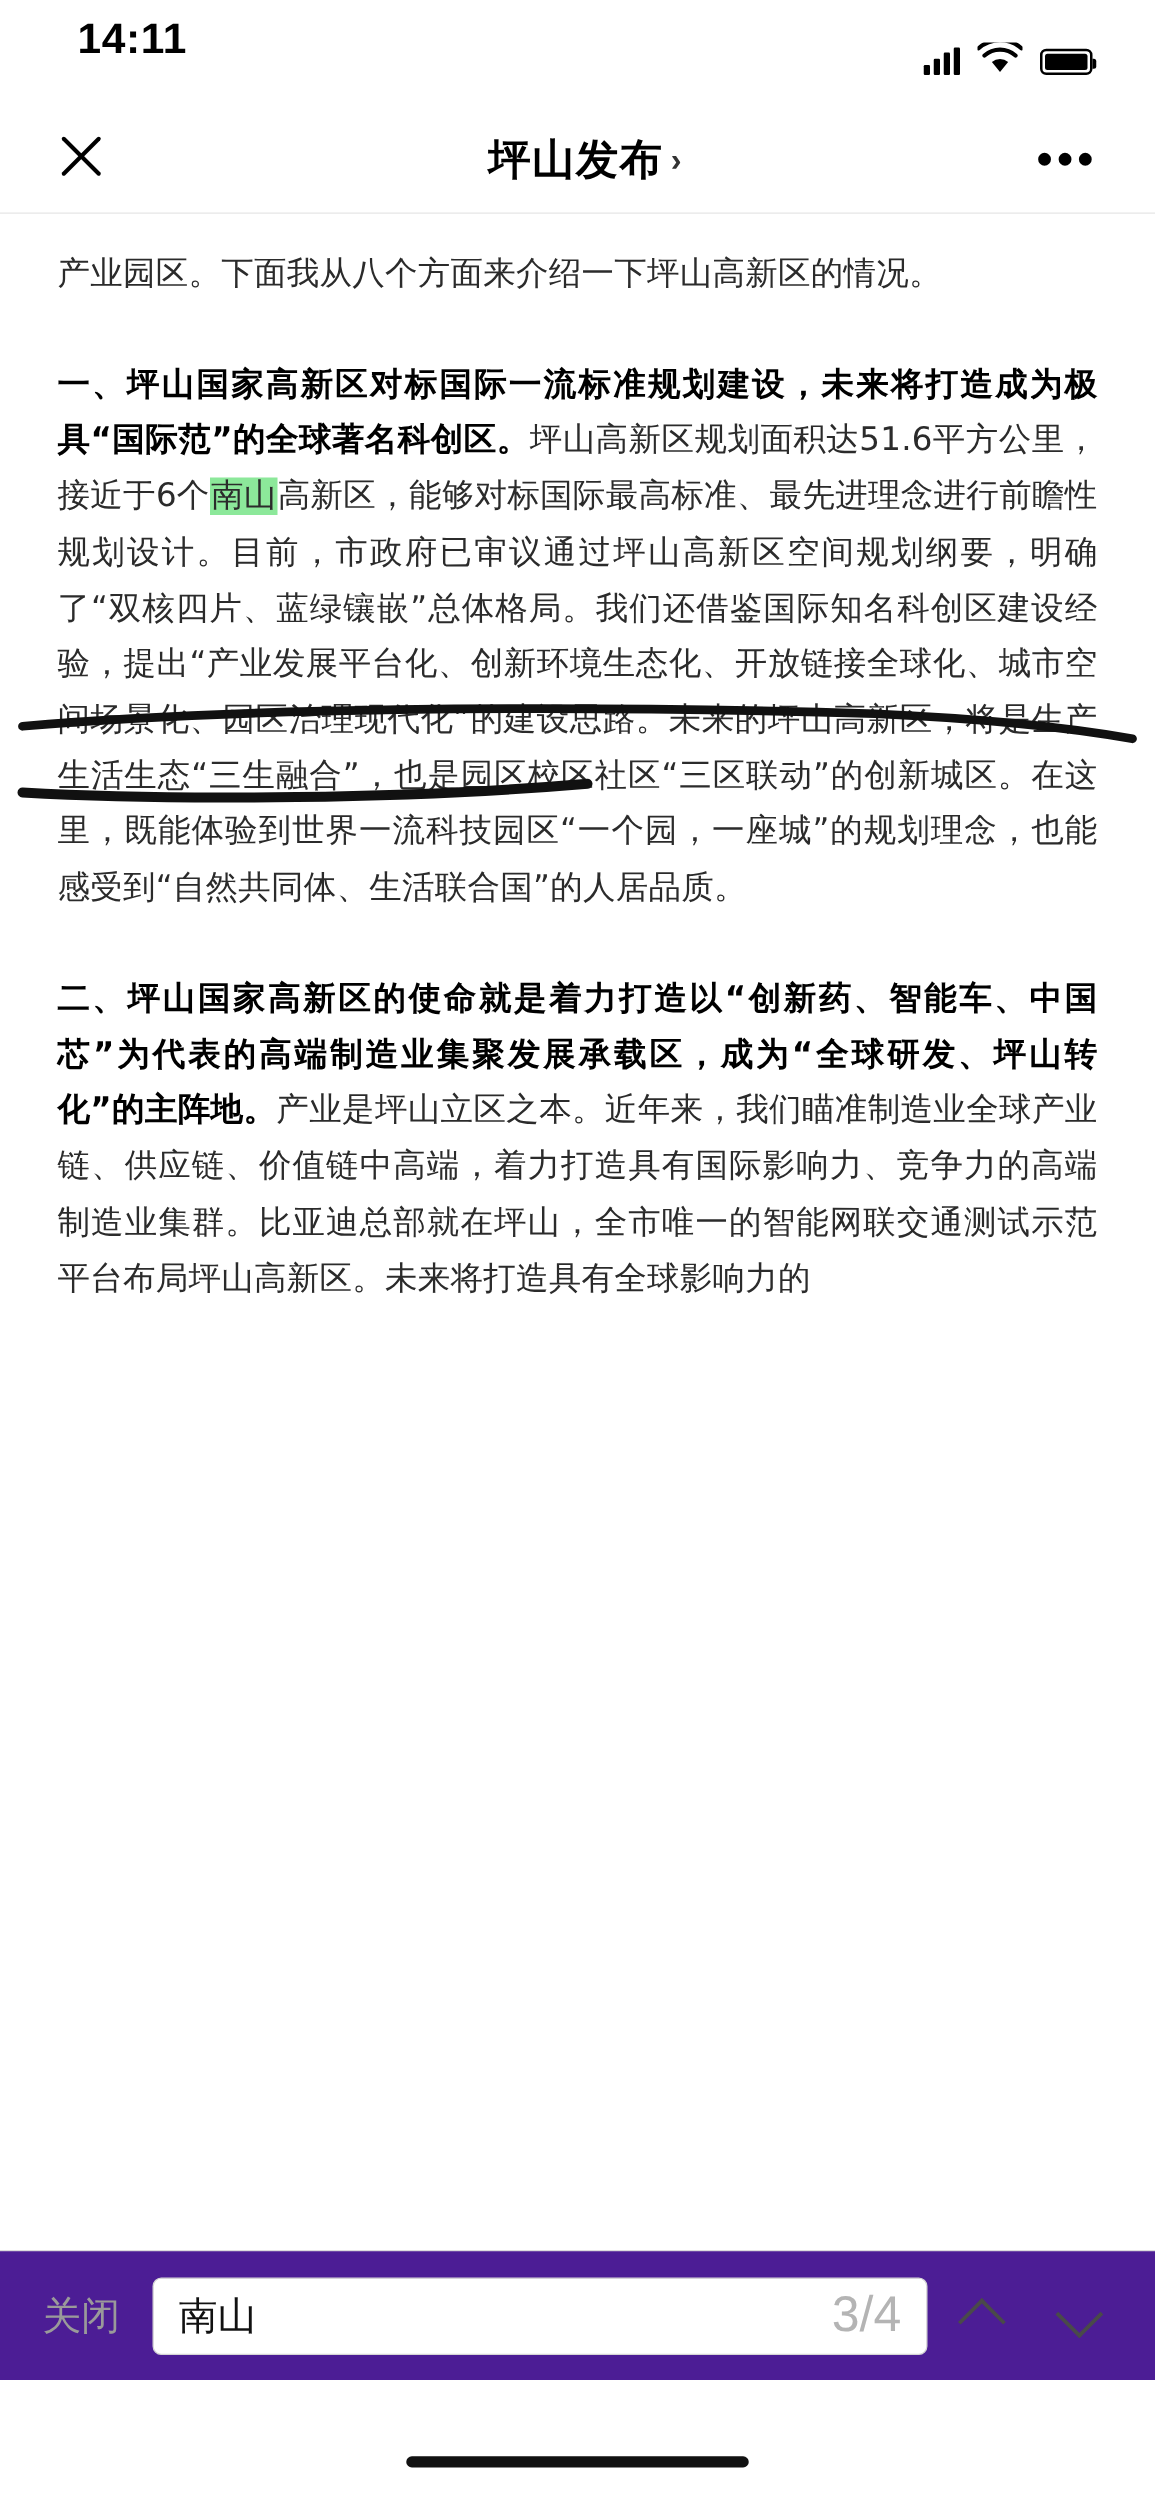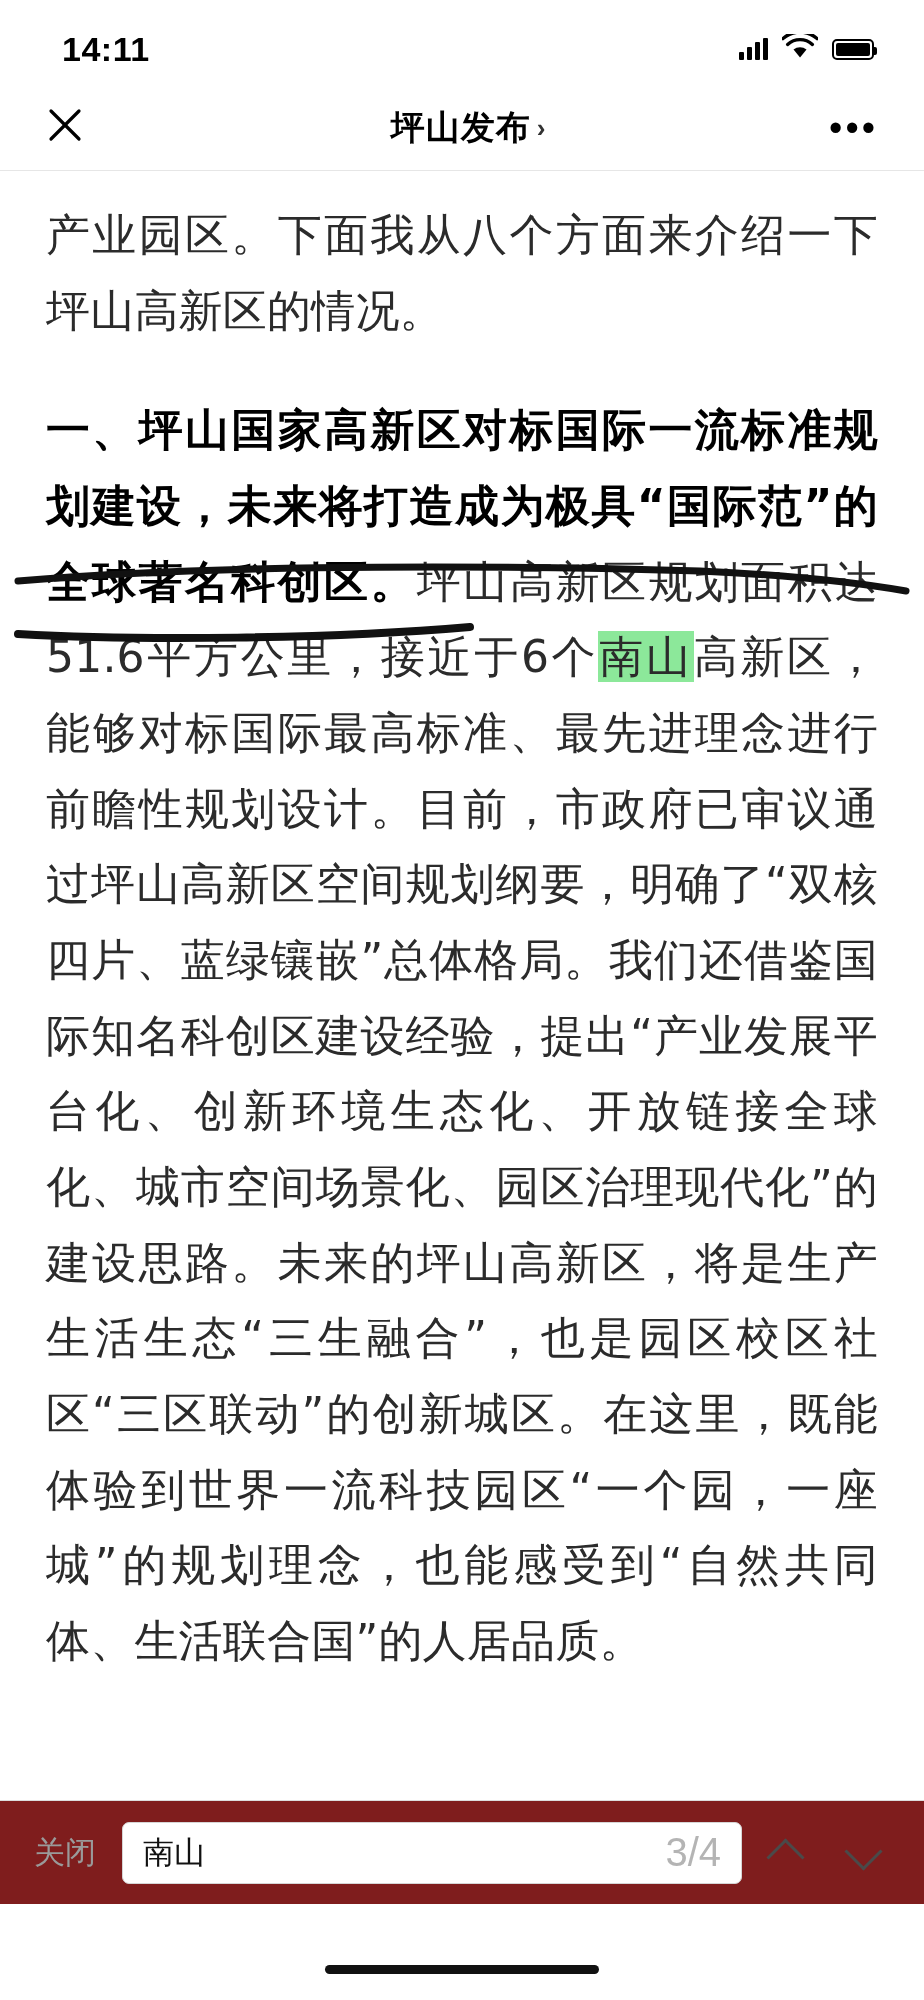--- a/index.html
+++ b/index.html
@@ -13,21 +13,20 @@
     font-family: "Liberation Sans", sans-serif;
     color: #1a1a1a;
     overflow: hidden;
     position: relative;
   }
 
   
   .status-bar {
     height: 86px;
     display: flex;
-    align-items: center;
     justify-content: space-between;
     padding: 0 50px 0 62px;
     box-sizing: border-box;
   }
   .status-time {
     font-size: 34px;
     font-weight: bold;
     letter-spacing: 0.5px;
     color: #000;
     padding-top: 12px;
@@ -134,21 +133,21 @@
     width: 100%;
   }
 
   
   .article {
     padding: 26px 46px 0 46px;
     box-sizing: border-box;
     position: relative;
   }
   .para {
-    font-size: 44px;
+    font-size: 26px;
     line-height: 1.72;
     color: #2b2b2b;
     text-align: justify;
     letter-spacing: 0.2px;
     margin: 0 0 44px 0;
     font-family: "DejaVu Sans", "Liberation Sans", sans-serif;
   }
   .para.bold-lead b {
     font-weight: bold;
     color: #000000;
@@ -168,21 +167,21 @@
     height: 1400px;
   }
 
   
   .find-bar {
     position: absolute;
     left: 0;
     right: 0;
     bottom: 96px;
     height: 104px;
-    background: #7f1d1d;
+    background: #4c1d95;
     border-top: 1px solid #dcdcdc;
     display: flex;
     align-items: center;
     padding: 0 34px;
     box-sizing: border-box;
     gap: 26px;
   }
   .find-close {
     font-size: 31px;
     color: #9a9a9a;
@@ -285,20 +284,21 @@
   <div class="nav-more">•••</div>
 </div>
 <div class="nav-divider"></div>
 
 <div class="article">
 
   <p class="para">产业园区。下面我从八个方面来介绍一下坪山高新区的情况。</p>
 
   <p class="para bold-lead"><b>一、坪山国家高新区对标国际一流标准规划建设，未来将打造成为极具“国际范”的全球著名科创区。</b><span>坪山高新区规划面积达51.6平方公里，接近于6个</span><span class="hl">南山</span><span>高新区，能够对标国际最高标准、最先进理念进行前瞻性规划设计。目前，市政府已审议通过坪山高新区空间规划纲要，明确了“双核四片、蓝绿镶嵌”总体格局。我们还借鉴国际知名科创区建设经验，提出“产业发展平台化、创新环境生态化、开放链接全球化、城市空间场景化、园区治理现代化”的建设思路。未来的坪山高新区，将是生产生活生态“三生融合”，也是园区校区社区“三区联动”的创新城区。在这里，既能体验到世界一流科技园区“一个园，一座城”的规划理念，也能感受到“自然共同体、生活联合国”的人居品质。</span></p>
 
+  <p class="para bold-lead"><b>二、坪山国家高新区的使命就是着力打造以“创新药、智能车、中国芯”为代表的高端制造业集聚发展承载区，成为“全球研发、坪山转化”的主阵地。</b><span>产业是坪山立区之本。近年来，我们瞄准制造业全球产业链、供应链、价值链中高端，着力打造具有国际影响力、竞争力的高端制造业集群。比亚迪总部就在坪山，全市唯一的智能网联交通测试示范平台布局坪山高新区。未来将打造具有全球影响力的</span></p>
 
   <svg class="ink" viewBox="0 0 924 1400" aria-hidden="true">
     <path d="M18 410 C 180 396, 430 392, 700 400 C 790 404, 860 412, 906 420" stroke="#111" stroke-width="7" fill="none" stroke-linecap="round"></path>
     <path d="M18 463 C 140 470, 330 468, 470 456" stroke="#111" stroke-width="8" fill="none" stroke-linecap="round"></path>
   </svg>
 </div>
 
 <div class="find-bar">
   <div class="find-close">关闭</div>
   <div class="find-input">

